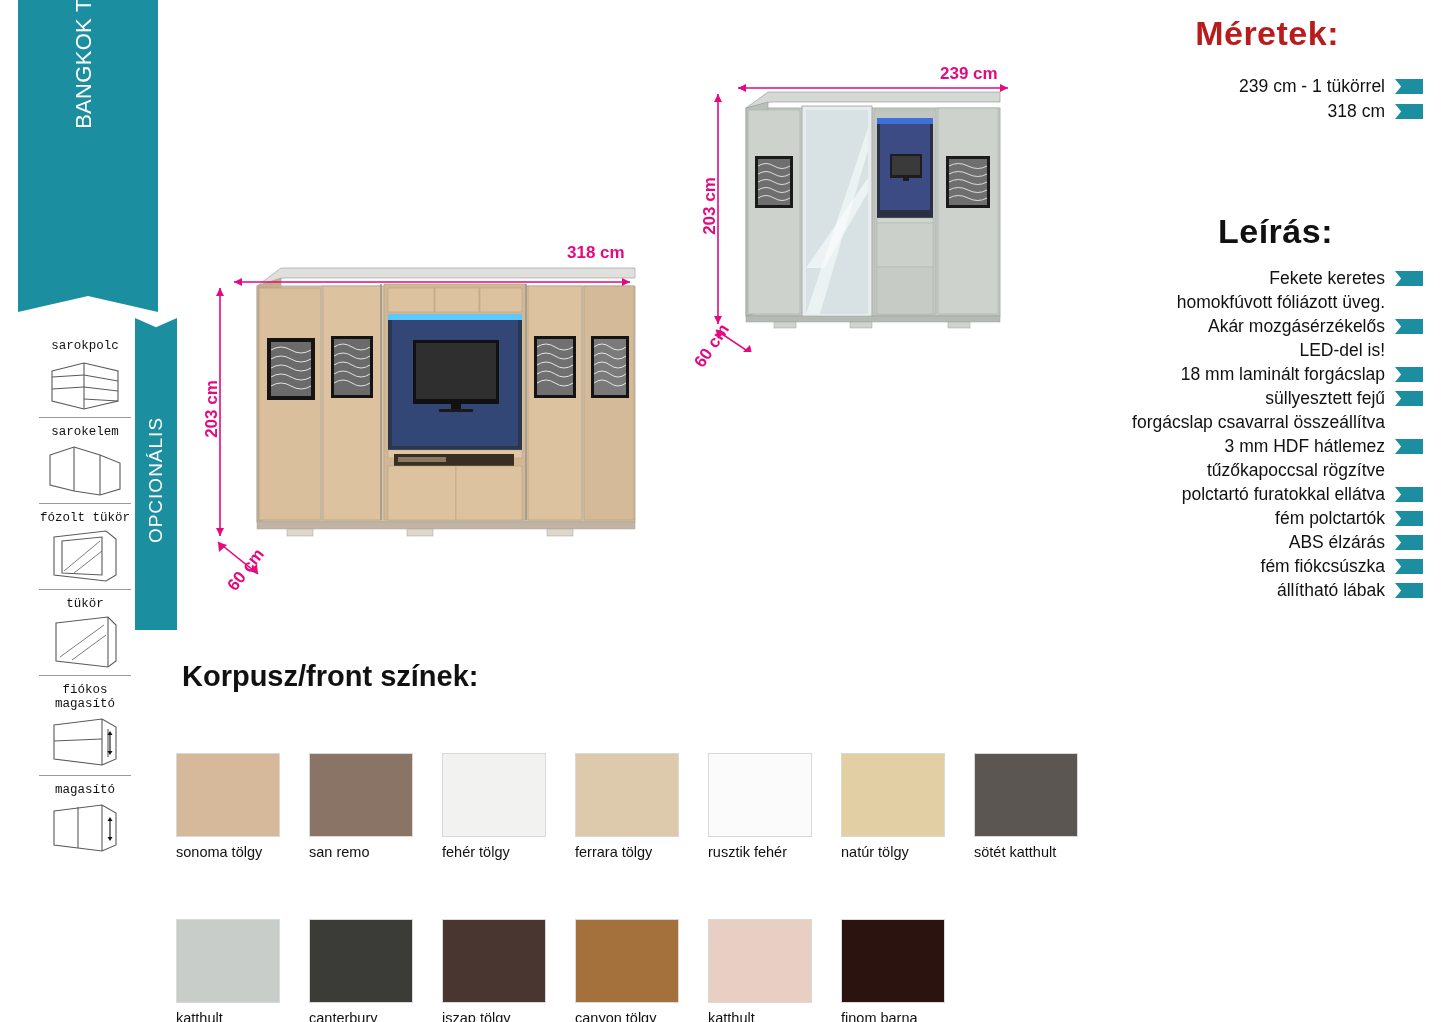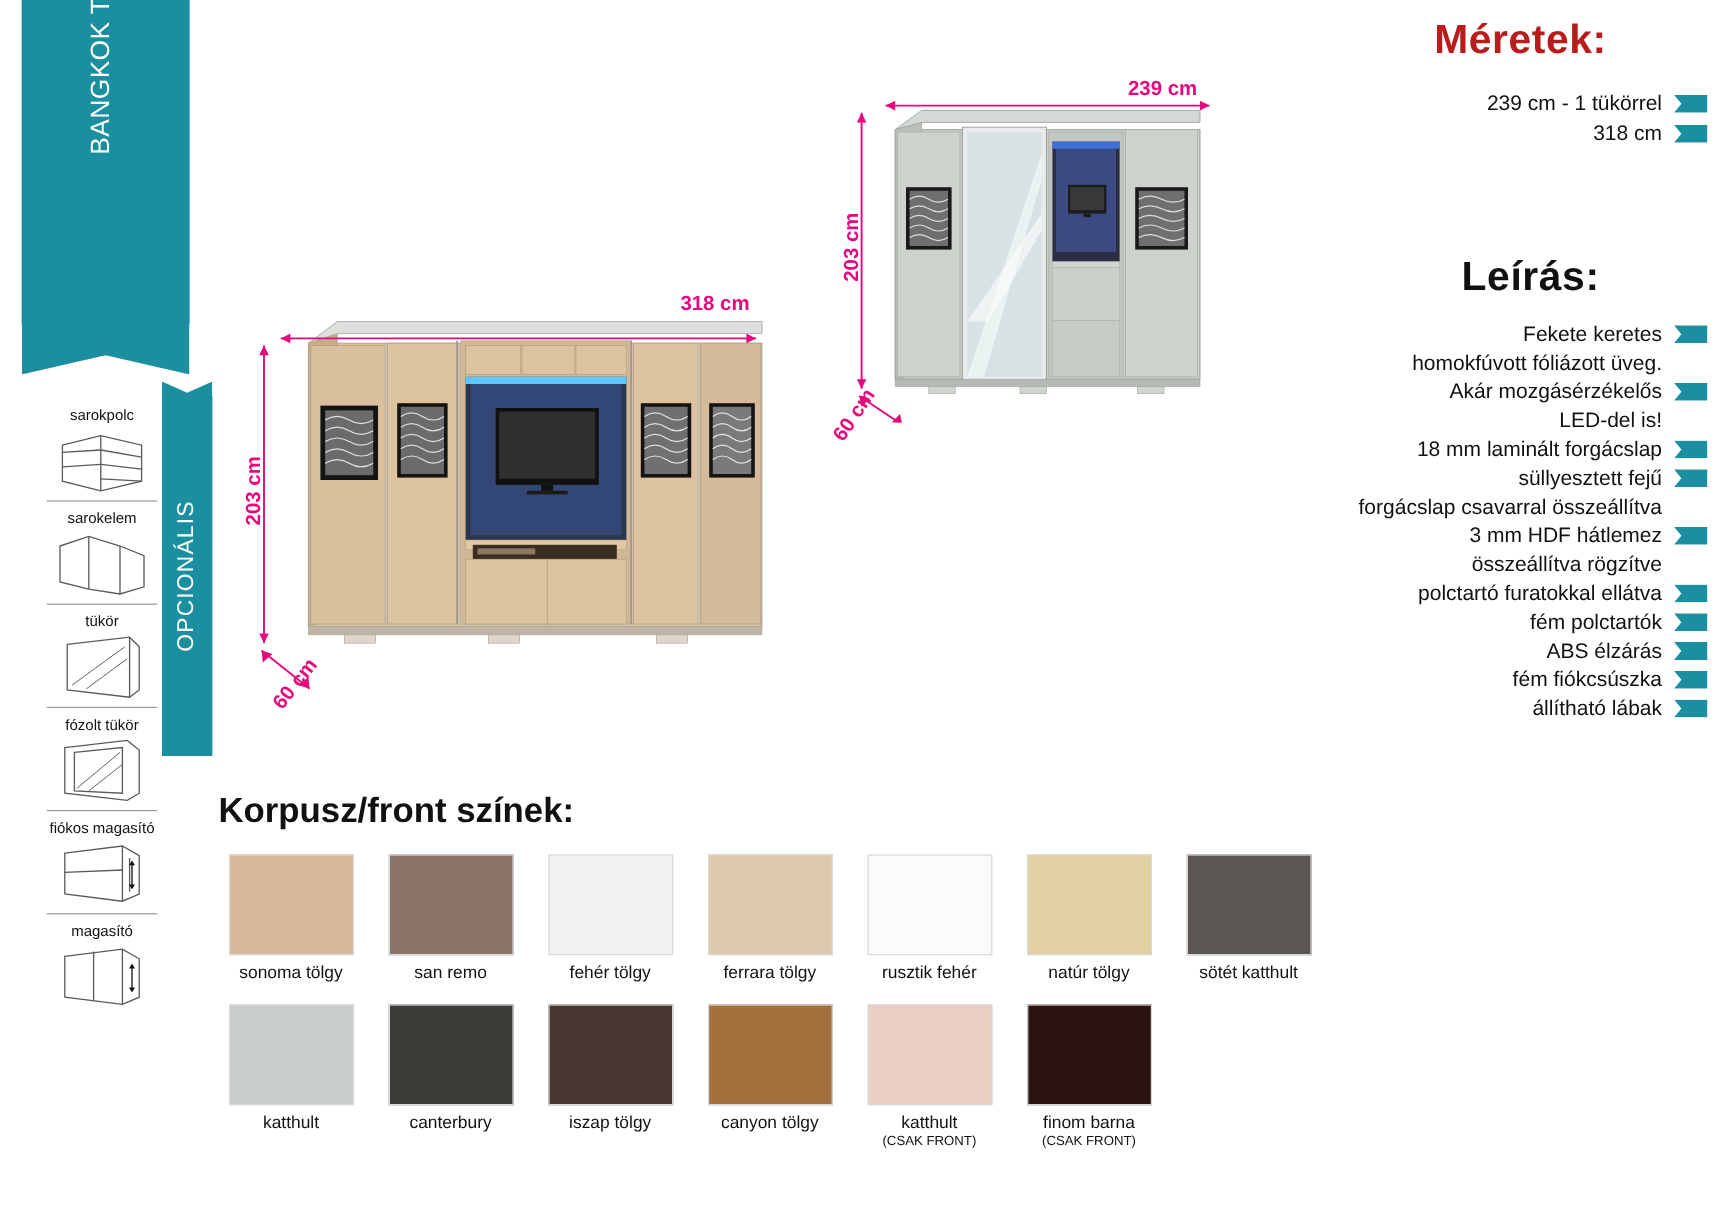--- a/index.html
+++ b/index.html
@@ -47,21 +47,21 @@
   }
   .opt-text {
     position: absolute; left: 0; top: 0; width: 300px; height: 42px;
     transform: rotate(-90deg); transform-origin: 0 0; translate: 0 300px;
     color: #fff; font-size: 19px; letter-spacing: 1px;
     display: flex; align-items: center; justify-content: center;
   }
 
   
   .opt-col {
-    position: absolute; left: 36px; top: 336px; width: 98px;
+    position: absolute; left: 36px; top: 336px; width: 98px; font-family: Liberation Mono, monospace;
   }
   .opt-item { width: 98px; margin-bottom: 2px; }
   .opt-label {
     text-align: center; font-size: 12.5px; color: #111; line-height: 1.12;
     padding: 3px 0 2px 0;
   }
   .opt-fig {
     width: 82px; height: 58px; margin: 0 auto 4px auto; position: relative;
   }
   .opt-sep { width: 92px; height: 1px; background: #9a9a9a; margin: 4px auto 4px auto; }
@@ -104,21 +104,21 @@
   
   .furn { position: absolute; }
 
   
   #wardrobe1 { left: 247px; top: 262px; width: 395px; height: 285px; }
   #wardrobe2 { left: 738px; top: 88px; width: 270px; height: 248px; }
 
   
   .swatches { position: absolute; left: 176px; top: 712px; width: 1040px; }
   .sw-row { display: flex; gap: 0px; }
-  .sw-cell { width: 133px; display: flex; flex-direction: column; align-items: center; }
+  .sw-cell { width: 133px; display: flex; flex-direction: column; align-items: flex-start; margin-top: 41px; }
   .sw {
     width: 104px; height: 84px; border: 1px solid #d9d9d9;
   }
   .sw-name { font-size: 14.5px; color: #111; text-align: center; margin-top: 8px; line-height: 1.1; }
   .sw-sub { font-size: 11px; color: #111; }
   .sw-row + .sw-row { margin-top: 17px; }
 
   
   .grain-h {
     background-image: repeating-linear-gradient(
@@ -169,41 +169,41 @@
           <g fill="none" stroke="#5a5a5a" stroke-width="1.1">
             <path d="M6 14 L30 6 L56 14 L76 22 L76 48 L56 54 L30 50 L6 44 Z"></path>
             <path d="M30 6 L30 50 M56 14 L56 54"></path>
           </g>
         </svg>
       </div>
       <div class="opt-sep"></div>
     </div>
 
     <div class="opt-item">
+      <div class="opt-label">fózolt tükör</div>
+      <div class="opt-fig">
+        <svg width="82" height="58" viewBox="0 0 82 58">
+          <g fill="none" stroke="#5a5a5a" stroke-width="1.1">
+            <path d="M10 10 L62 4 L72 12 L72 48 L62 54 L10 48 Z"></path>
+            <path d="M18 14 L58 10 L58 48 L18 46 Z"></path>
+            <path d="M20 44 L56 14 M30 46 L58 24" stroke-width="0.8"></path>
+          </g>
+        </svg>
+      </div>
+      <div class="opt-sep"></div>
+    </div>
+
+    <div class="opt-item">
       <div class="opt-label">tükör</div>
       <div class="opt-fig">
         <svg width="82" height="58" viewBox="0 0 82 58">
           <g fill="none" stroke="#5a5a5a" stroke-width="1.1">
             <path d="M12 10 L64 4 L72 12 L72 48 L64 54 L12 48 Z"></path>
             <path d="M64 4 L64 54"></path>
             <path d="M16 44 L60 12 M28 47 L62 22" stroke-width="0.8"></path>
-          </g>
-        </svg>
-      </div>
-      <div class="opt-sep"></div>
-    </div>
-
-    <div class="opt-item">
-      <div class="opt-label">fózolt tükör</div>
-      <div class="opt-fig">
-        <svg width="82" height="58" viewBox="0 0 82 58">
-          <g fill="none" stroke="#5a5a5a" stroke-width="1.1">
-            <path d="M10 10 L62 4 L72 12 L72 48 L62 54 L10 48 Z"></path>
-            <path d="M18 14 L58 10 L58 48 L18 46 Z"></path>
-            <path d="M20 44 L56 14 M30 46 L58 24" stroke-width="0.8"></path>
           </g>
         </svg>
       </div>
       <div class="opt-sep"></div>
     </div>
 
     <div class="opt-item">
       <div class="opt-label">fiókos magasító</div>
       <div class="opt-fig">
         <svg width="82" height="58" viewBox="0 0 82 58">
@@ -279,21 +279,21 @@
     </div>
     <div class="rlist-row">
       <span class="txt">forgácslap csavarral összeállítva</span>
       <span class="flag blank"></span>
     </div>
     <div class="rlist-row">
       <span class="txt">3 mm HDF hátlemez</span>
       <span class="flag"></span>
     </div>
     <div class="rlist-row">
-      <span class="txt">összeállítva rögzítve</span>
+      <span class="txt">tűzőkapoccsal rögzítve</span>
       <span class="flag blank"></span>
     </div>
     <div class="rlist-row">
       <span class="txt">polctartó furatokkal ellátva</span>
       <span class="flag"></span>
     </div>
     <div class="rlist-row">
       <span class="txt">fém polctartók</span>
       <span class="flag"></span>
     </div>

